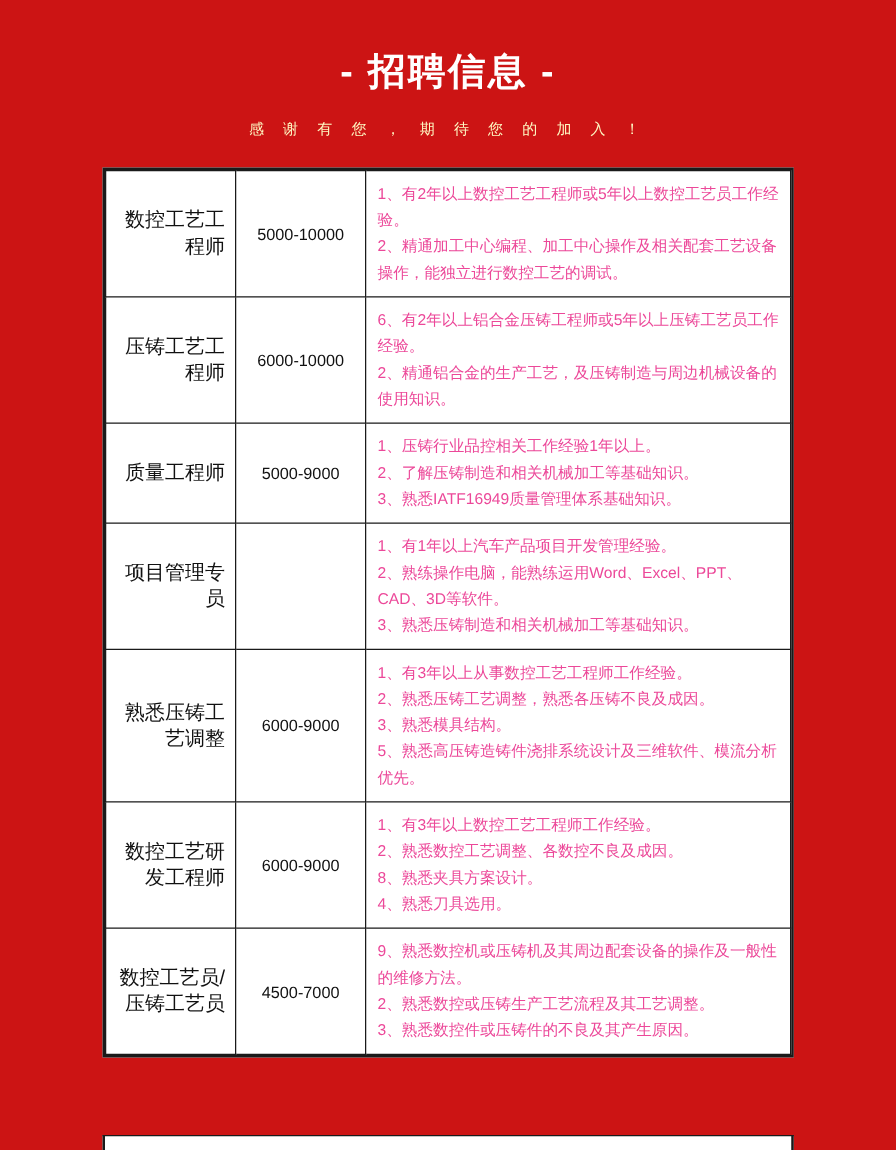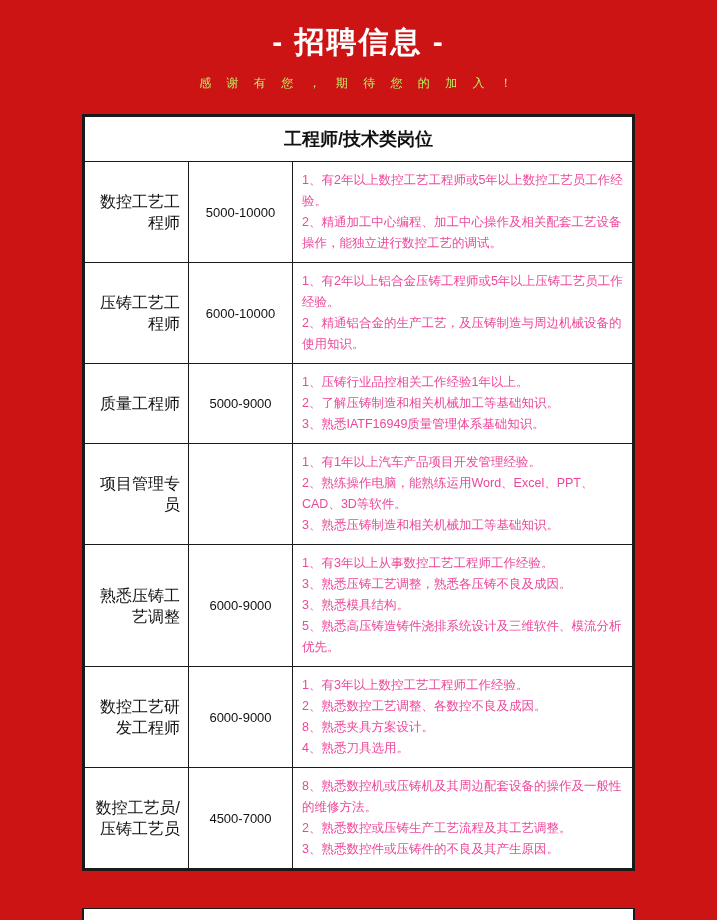--- a/index.html
+++ b/index.html
@@ -22,24 +22,24 @@
   .header {
     padding-top: 22px;
     text-align: center;
   }
   .header-title {
     color: #ffffff;
     font-size: 30px;
     font-weight: bold;
     letter-spacing: 2px;
     line-height: 40px;
-    margin: 0;
+    margin: 16px;
   }
   .header-sub {
-    color: #bef264;
+    color: #fef9c3;
     font-size: 12px;
     letter-spacing: 6px;
     margin-top: 12px;
     line-height: 18px;
   }
   .table-wrap {
     margin: 22px auto 0 auto;
     width: 553px;
     background: #ffffff;
     border: 2px solid #1a1a1a;
@@ -121,38 +121,35 @@
   </div>
 
   <div class="table-wrap">
     <table class="job-table">
       <colgroup>
         <col class="col-post">
         <col class="col-pay">
         <col class="col-req">
       </colgroup>
       <tbody>
-        <tr>
-          <td class="tbl-title" colspan="3">工程师/技术类岗位</td>
-        </tr>
 
         <tr>
           <td class="cell-post">数控工艺工程师</td>
           <td class="cell-pay">5000-10000</td>
           <td class="cell-req">
             <div>1、有2年以上数控工艺工程师或5年以上数控工艺员工作经验。</div>
             <div>2、精通加工中心编程、加工中心操作及相关配套工艺设备操作，能独立进行数控工艺的调试。</div>
           </td>
         </tr>
 
         <tr>
           <td class="cell-post">压铸工艺工程师</td>
           <td class="cell-pay">6000-10000</td>
           <td class="cell-req">
-            <div>1、有2年以上铝合金压铸工程师或5年以上压铸工艺员工作经验。</div>
+            <div>6、有2年以上铝合金压铸工程师或5年以上压铸工艺员工作经验。</div>
             <div>2、精通铝合金的生产工艺，及压铸制造与周边机械设备的使用知识。</div>
           </td>
         </tr>
 
         <tr>
           <td class="cell-post">质量工程师</td>
           <td class="cell-pay">5000-9000</td>
           <td class="cell-req">
             <div>1、压铸行业品控相关工作经验1年以上。</div>
             <div>2、了解压铸制造和相关机械加工等基础知识。</div>
@@ -168,42 +165,42 @@
             <div>2、熟练操作电脑，能熟练运用Word、Excel、PPT、CAD、3D等软件。</div>
             <div>3、熟悉压铸制造和相关机械加工等基础知识。</div>
           </td>
         </tr>
 
         <tr>
           <td class="cell-post">熟悉压铸工艺调整</td>
           <td class="cell-pay">6000-9000</td>
           <td class="cell-req">
             <div>1、有3年以上从事数控工艺工程师工作经验。</div>
-            <div>3、熟悉压铸工艺调整，熟悉各压铸不良及成因。</div>
+            <div>2、熟悉压铸工艺调整，熟悉各压铸不良及成因。</div>
             <div>3、熟悉模具结构。</div>
             <div>5、熟悉高压铸造铸件浇排系统设计及三维软件、模流分析优先。</div>
           </td>
         </tr>
 
         <tr>
           <td class="cell-post">数控工艺研发工程师</td>
           <td class="cell-pay">6000-9000</td>
           <td class="cell-req">
             <div>1、有3年以上数控工艺工程师工作经验。</div>
             <div>2、熟悉数控工艺调整、各数控不良及成因。</div>
             <div>8、熟悉夹具方案设计。</div>
             <div>4、熟悉刀具选用。</div>
           </td>
         </tr>
 
         <tr>
           <td class="cell-post">数控工艺员/压铸工艺员</td>
           <td class="cell-pay">4500-7000</td>
           <td class="cell-req">
-            <div>8、熟悉数控机或压铸机及其周边配套设备的操作及一般性的维修方法。</div>
+            <div>9、熟悉数控机或压铸机及其周边配套设备的操作及一般性的维修方法。</div>
             <div>2、熟悉数控或压铸生产工艺流程及其工艺调整。</div>
             <div>3、熟悉数控件或压铸件的不良及其产生原因。</div>
           </td>
         </tr>
 
       </tbody>
     </table>
   </div>
 
   <div class="bottom-strip"></div>

